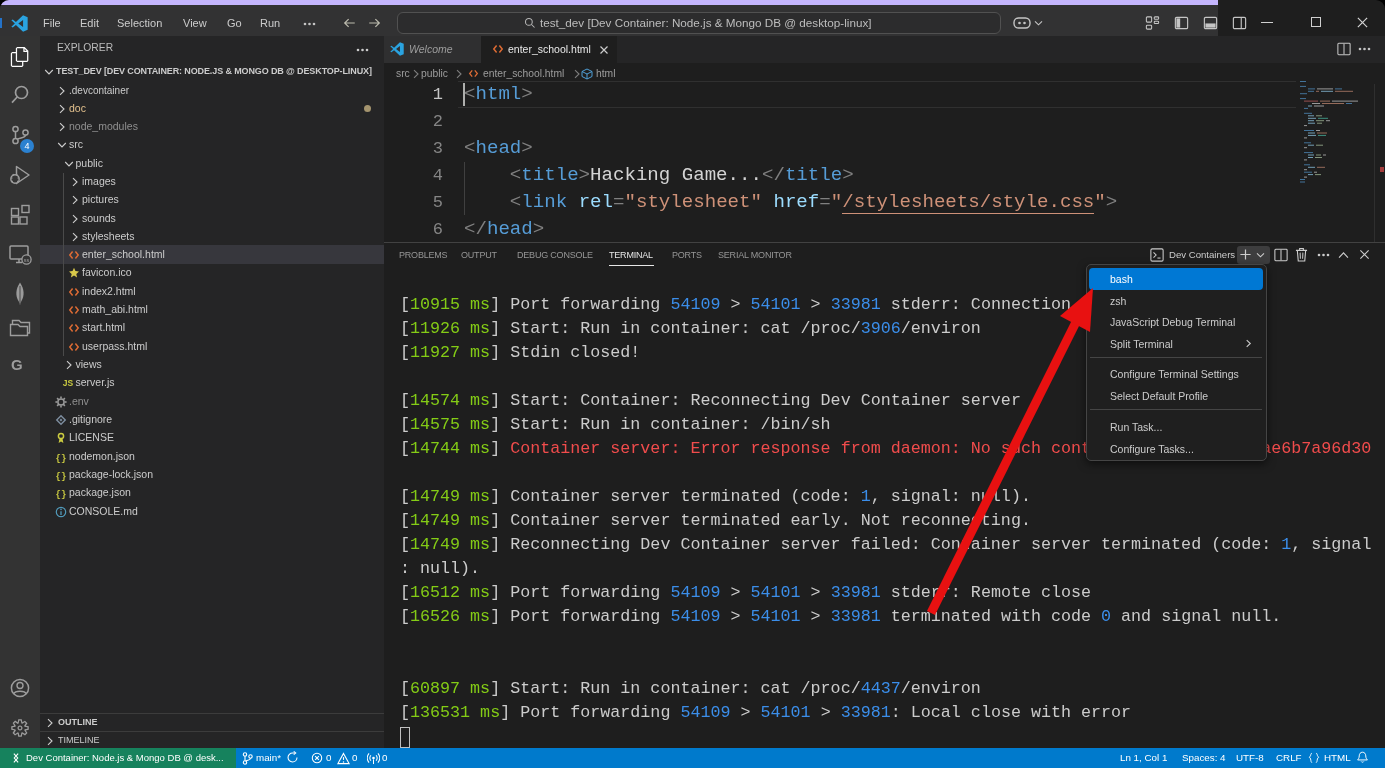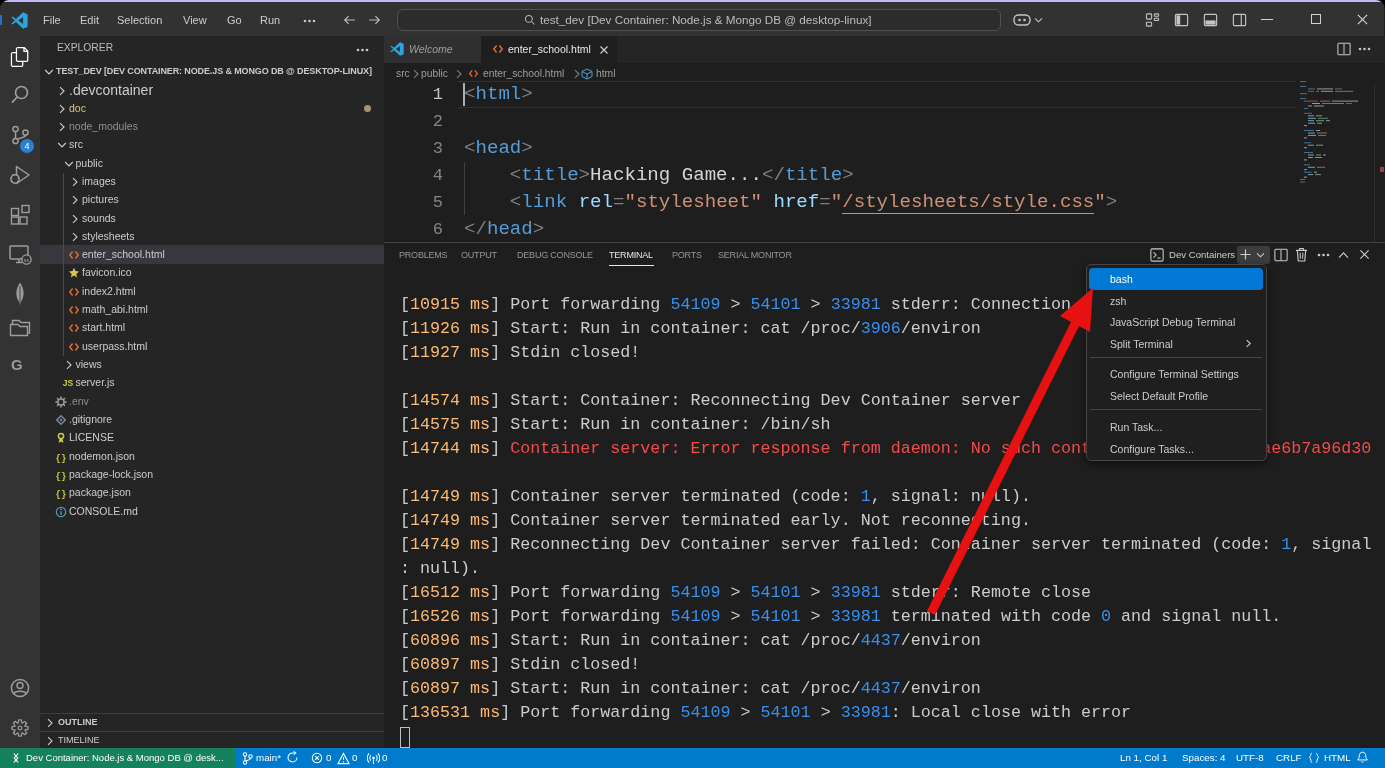--- a/index.html
+++ b/index.html
@@ -1,31 +1,31 @@
 <!DOCTYPE html>
 <html><head><meta charset="utf-8"><style>
 html,body{margin:0;padding:0;width:1385px;height:768px;background:#010101;overflow:hidden}
 body{font-family:"Liberation Sans",sans-serif;-webkit-font-smoothing:antialiased}
 .a{position:absolute}
 #win{position:absolute;left:0;top:0;width:1385px;height:768px;border-radius:9px 9px 0 0;overflow:hidden;background:#1e1e1e}
-#titlebar{position:absolute;left:0;top:0;width:1384px;height:36px;background:#323233;border-top:2px solid #c4b5fd;box-sizing:border-box}
+#titlebar{position:absolute;left:0;top:0;width:1218px;height:36px;background:#323233;border-top:5px solid #c4b5fd;box-sizing:border-box}
 .menuitem{position:absolute;top:0;height:36px;line-height:36px;font-size:11px;color:#cccccc}
 #activity{position:absolute;left:0;top:36px;width:40px;height:712px;background:#333333}
 #sidebar{position:absolute;left:40px;top:36px;width:344px;height:712px;background:#252526}
 #tabbar{position:absolute;left:384px;top:36px;width:1001px;height:27px;background:#252526}
 #editor{position:absolute;left:384px;top:63px;width:1001px;height:179px;background:#1e1e1e}
 .cl{position:absolute;left:464px;height:27px;line-height:27px;font-family:"Liberation Mono",monospace;font-size:19.1px;white-space:pre;color:#d4d4d4}
 .ln{position:absolute;left:384px;width:59px;text-align:right;height:27px;line-height:27px;font-family:"Liberation Mono",monospace;font-size:17px;color:#858585}
 .lnact{color:#c6c6c6}
 .p{color:#808080}.t{color:#569cd6}.at{color:#9cdcfe}.s{color:#ce9178}.tx{color:#d4d4d4}
 .lnk{border-bottom:1.5px solid #ce9178}
 #panel{position:absolute;left:384px;top:242px;width:1001px;height:506px;background:#1e1e1e;border-top:1px solid #424242;box-sizing:border-box}
 .ptab{position:absolute;top:247px;height:16px;line-height:16px;font-size:9px;letter-spacing:-0.2px;color:#969696}
 .tl{position:absolute;left:400px;height:24px;line-height:24px;font-family:"Liberation Mono",monospace;font-size:16.7px;white-space:pre}
-.w{color:#cccccc}.g{color:#fdba74}.b{color:#3b8eea}.r{color:#f14c4c}
+.w{color:#cccccc}.g{color:#84cc16}.b{color:#3b8eea}.r{color:#f14c4c}
 #statusbar{position:absolute;left:0;top:748px;width:1385px;height:20px;background:#007acc}
 .sbit{position:absolute;top:748px;height:20px;line-height:20px;font-size:9.8px;color:#ffffff;white-space:nowrap}
 </style></head><body>
 <div id="win">
 
 <div id="titlebar">
 <svg class="a" style="left:11px;top:10px" width="17" height="17" viewBox="0 0 100 100">
 <path fill="#2aa3e0" fill-rule="evenodd" d="M71 1 L29 41 L10.5 26.5 L2 30.5 L22.5 50 L2 69.5 L10.5 73.5 L29 59 L71 99 L98 87 L98 13 Z M71 29 L43 50 L71 71 Z"></path>
       </svg>
 <div class="a" style="left:0;top:13px;width:2px;height:10px;background:#2472c8"></div>
@@ -142,21 +142,21 @@
         <circle cx="6.5" cy="3" r="1.3" fill="#cccccc"></circle>
         <circle cx="11.0" cy="3" r="1.3" fill="#cccccc"></circle>
       </svg>
 <svg class="a" style="left:4px;top:31px" width="10" height="10" viewBox="0 0 10 10">
         <path d="M1.2 3 L5 7 L8.8 3" stroke="#cccccc" stroke-width="1.1" fill="none"></path>
       </svg>
 <div class="a" style="left:16px;top:27px;height:18px;line-height:17px;font-size:10.5px;font-weight:bold;font-size:9px;letter-spacing:-0.12px;color:#cccccc;white-space:nowrap">TEST_DEV [DEV CONTAINER: NODE.JS &amp; MONGO DB @ DESKTOP-LINUX]</div>
 <svg class="a" style="left:17px;top:50px" width="10" height="10" viewBox="0 0 10 10">
         <path d="M3 1.2 L7 5 L3 8.8" stroke="#cccccc" stroke-width="1.1" fill="none"></path>
       </svg>
-<div class="a" style="left:29px;top:46px;height:18px;line-height:17px;font-size:14px;color:#cccccc;white-space:nowrap">.devcontainer</div>
+<div class="a" style="left:29px;top:46px;height:18px;line-height:17px;font-size:10px;color:#cccccc;white-space:nowrap">.devcontainer</div>
 <svg class="a" style="left:17px;top:68px" width="10" height="10" viewBox="0 0 10 10">
         <path d="M3 1.2 L7 5 L3 8.8" stroke="#cccccc" stroke-width="1.1" fill="none"></path>
       </svg>
 <div class="a" style="left:29px;top:64px;height:18px;line-height:17px;font-size:10.5px;color:#e2c08d;white-space:nowrap">doc</div>
 <div class="a" style="left:324px;top:69px;width:7px;height:7px;border-radius:50%;background:#a4946e"></div>
 <svg class="a" style="left:17px;top:86px" width="10" height="10" viewBox="0 0 10 10">
         <path d="M3 1.2 L7 5 L3 8.8" stroke="#cccccc" stroke-width="1.1" fill="none"></path>
       </svg>
 <div class="a" style="left:29px;top:82px;height:18px;line-height:17px;font-size:10.5px;color:#8f8f8f;white-space:nowrap">node_modules</div>
 <svg class="a" style="left:17px;top:104px" width="10" height="10" viewBox="0 0 10 10">
@@ -439,22 +439,20 @@
 <div class="tl" style="top:341px"><span class="w">[</span><span class="g">11927 ms</span><span class="w">] </span><span class="w">Stdin closed!</span></div>
 <div class="tl" style="top:389px"><span class="w">[</span><span class="g">14574 ms</span><span class="w">] </span><span class="w">Start: Container: Reconnecting Dev Container server</span></div>
 <div class="tl" style="top:413px"><span class="w">[</span><span class="g">14575 ms</span><span class="w">] </span><span class="w">Start: Run in container: /bin/sh</span></div>
 <div class="tl" style="top:437px"><span class="w">[</span><span class="g">14744 ms</span><span class="w">] </span><span class="r">Container server: Error response from daemon: No such container: 8d24c91f03ae6b7a96d30</span></div>
 <div class="tl" style="top:485px"><span class="w">[</span><span class="g">14749 ms</span><span class="w">] </span><span class="w">Container server terminated (code: </span><span class="b">1</span><span class="w">, signal: null).</span></div>
 <div class="tl" style="top:509px"><span class="w">[</span><span class="g">14749 ms</span><span class="w">] </span><span class="w">Container server terminated early. Not reconnecting.</span></div>
 <div class="tl" style="top:533px"><span class="w">[</span><span class="g">14749 ms</span><span class="w">] </span><span class="w">Reconnecting Dev Container server failed: Container server terminated (code: </span><span class="b">1</span><span class="w">, signal</span></div>
 <div class="tl" style="top:557px"><span class="w">: null).</span></div>
 <div class="tl" style="top:581px"><span class="w">[</span><span class="g">16512 ms</span><span class="w">] </span><span class="w">Port forwarding </span><span class="b">54109</span><span class="w"> &gt; </span><span class="b">54101</span><span class="w"> &gt; </span><span class="b">33981</span><span class="w"> stderr: Remote close</span></div>
 <div class="tl" style="top:605px"><span class="w">[</span><span class="g">16526 ms</span><span class="w">] </span><span class="w">Port forwarding </span><span class="b">54109</span><span class="w"> &gt; </span><span class="b">54101</span><span class="w"> &gt; </span><span class="b">33981</span><span class="w"> terminated with code </span><span class="b">0</span><span class="w"> and signal null.</span></div>
-<div class="tl" style="top:629px"><span class="w">[</span><span class="g">60896 ms</span><span class="w">] </span><span class="w">Start: Run in container: cat /proc/</span><span class="b">4437</span><span class="w">/environ</span></div>
-<div class="tl" style="top:653px"><span class="w">[</span><span class="g">60897 ms</span><span class="w">] </span><span class="w">Stdin closed!</span></div>
 <div class="tl" style="top:677px"><span class="w">[</span><span class="g">60897 ms</span><span class="w">] </span><span class="w">Start: Run in container: cat /proc/</span><span class="b">4437</span><span class="w">/environ</span></div>
 <div class="tl" style="top:701px"><span class="w">[</span><span class="g">136531 ms</span><span class="w">] </span><span class="w">Port forwarding </span><span class="b">54109</span><span class="w"> &gt; </span><span class="b">54101</span><span class="w"> &gt; </span><span class="b">33981</span><span class="w">: Local close with error</span></div>
 <div style="position:absolute;left:400px;top:727px;width:8px;height:19px;border:1px solid #c0c0c0"></div>
 <div id="statusbar"></div>
 <div class="a" style="left:0;top:748px;width:236px;height:20px;background:#16825d"></div>
 <svg class="a" style="left:10px;top:752px" width="12" height="12" viewBox="0 0 14 14">
       <path d="M4.5 2 L9 7 L4.5 12 M9.5 2 L5 7 L9.5 12" stroke="#ffffff" stroke-width="1.3" fill="none"></path>
     </svg>
 <div class="sbit" style="left:26px;font-size:9.5px">Dev Container: Node.js &amp; Mongo DB @ desk...</div>
 <svg class="a" style="left:242px;top:752px" width="11" height="13" viewBox="0 0 11 13">

